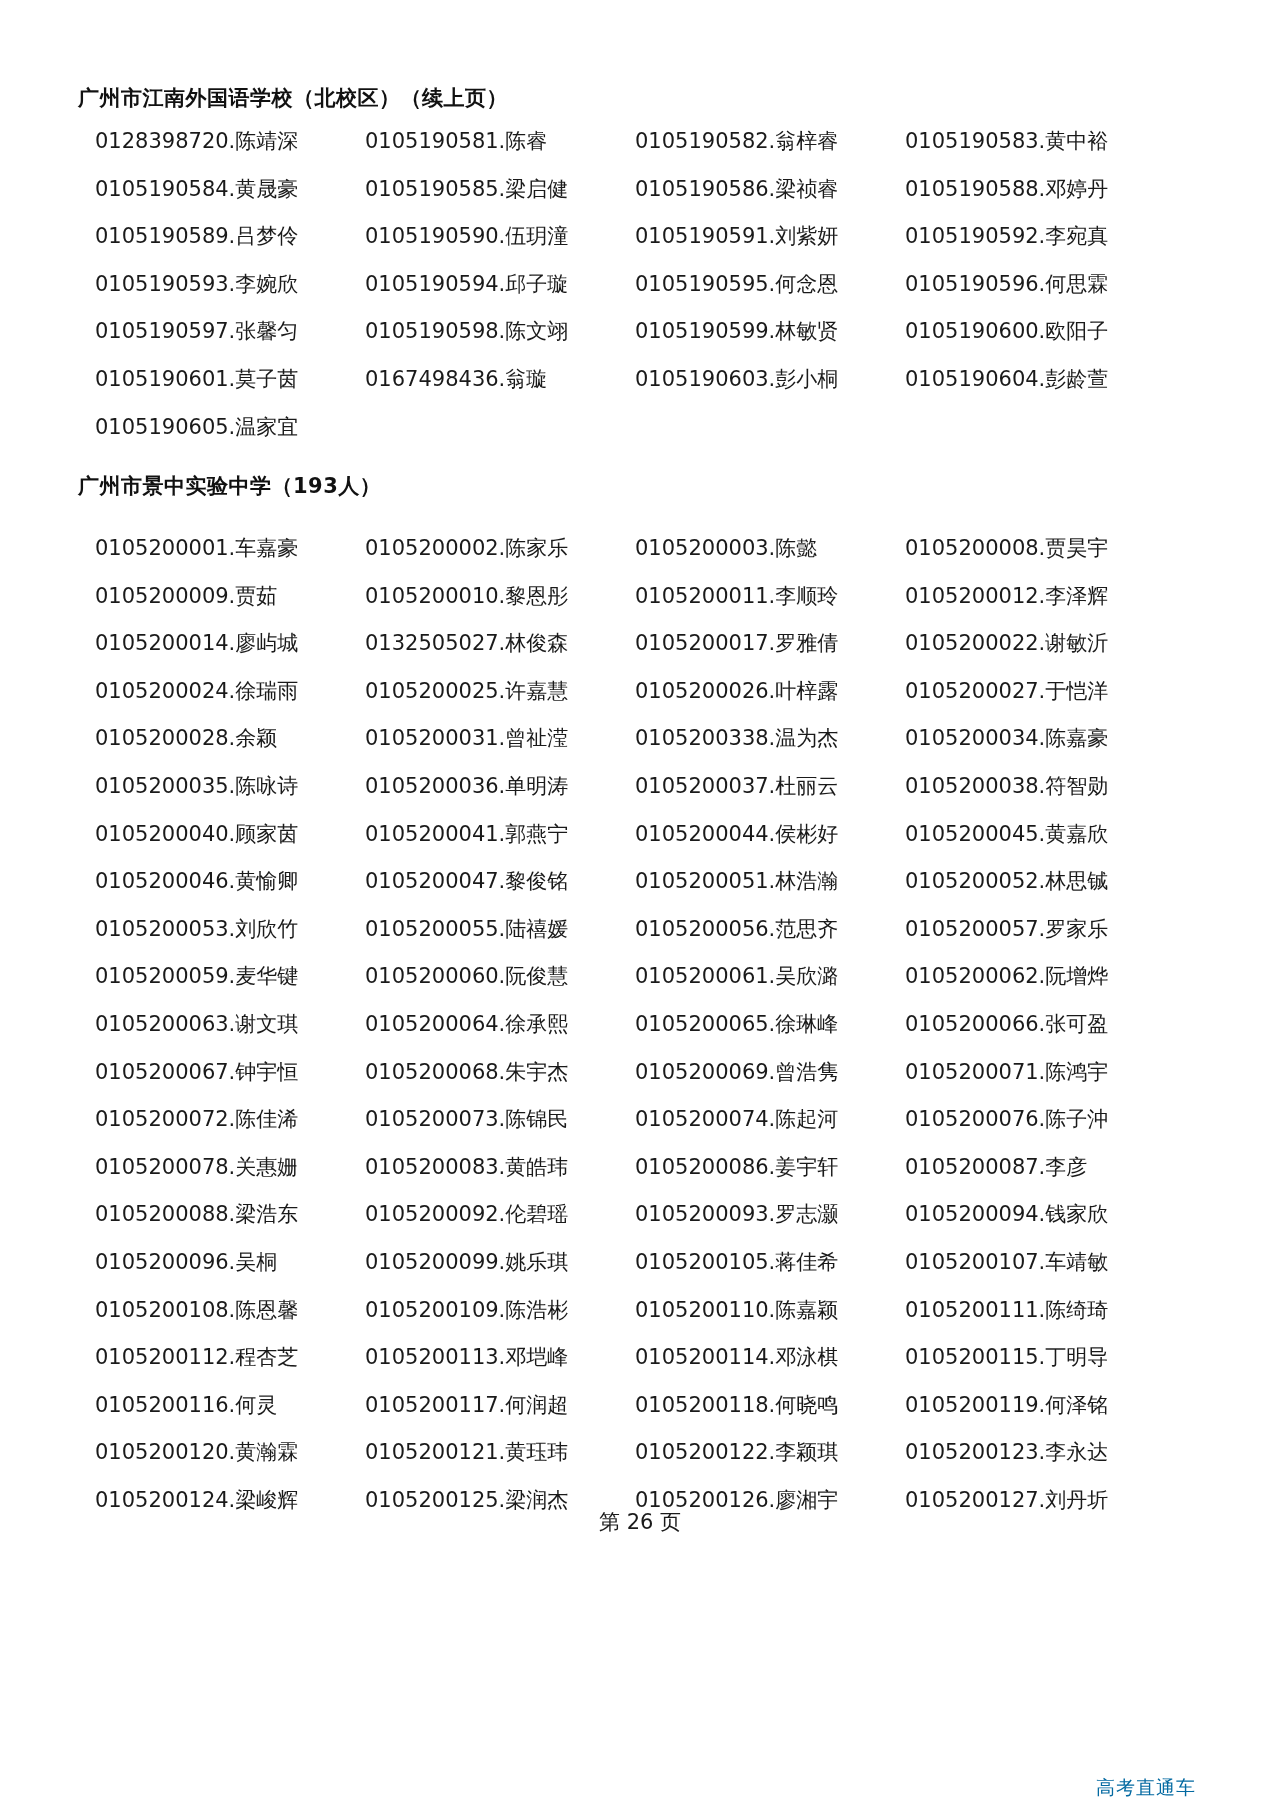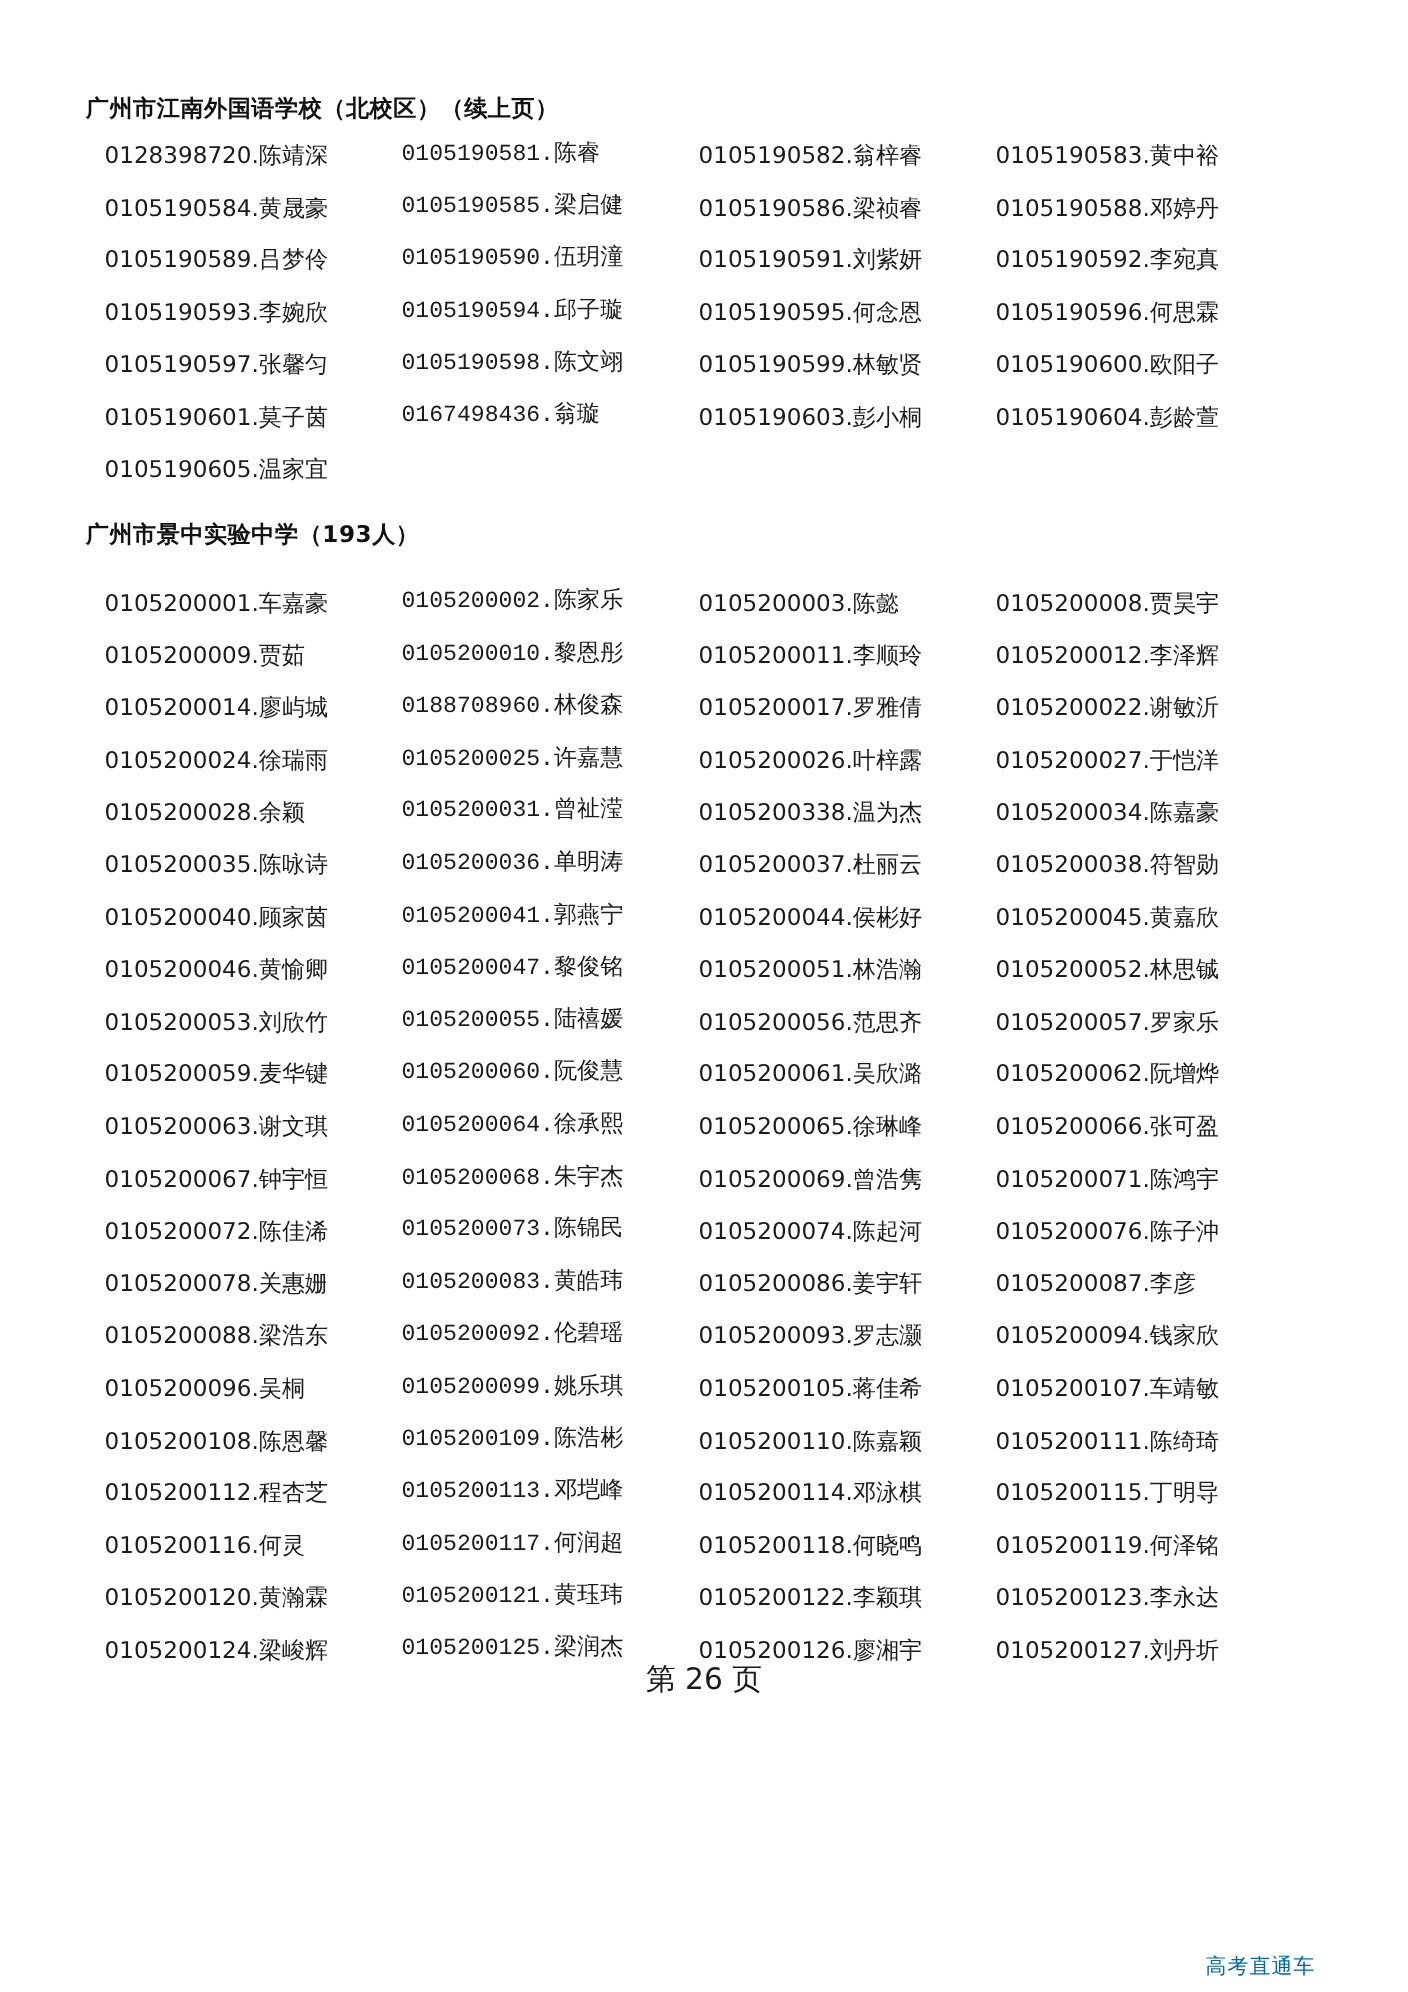--- a/index.html
+++ b/index.html
@@ -42,30 +42,30 @@
     }
     .cell {
       position: absolute;
       top: 0;
       font-size: 21px;
       line-height: 30px;
       white-space: nowrap;
       color: #1a1a1a;
     }
     .c0 { left: 0; }
-    .c1 { left: 270px; font-family: Liberation Mono, monospace; }
+    .c1 { left: 270px; }
     .c2 { left: 540px; }
     .c3 { left: 810px; }
     .page-number {
       position: absolute;
       left: 0;
       width: 1280px;
       top: 1508px;
       text-align: center;
-      font-size: 27px;
+      font-size: 21px;
       color: #1a1a1a;
     }
     .watermark {
       position: absolute;
       right: 24px;
       top: 1775px;
       font-size: 19px;
       color: #0369a1;
       letter-spacing: 1px;
     }
@@ -127,21 +127,21 @@
       <span class="cell c3">0105200008.贾昊宇</span>
     </div>
     <div class="row">
       <span class="cell c0">0105200009.贾茹</span>
       <span class="cell c1">0105200010.黎恩彤</span>
       <span class="cell c2">0105200011.李顺玲</span>
       <span class="cell c3">0105200012.李泽辉</span>
     </div>
     <div class="row">
       <span class="cell c0">0105200014.廖屿城</span>
-      <span class="cell c1">0188708960.林俊森</span>
+      <span class="cell c1">0132505027.林俊森</span>
       <span class="cell c2">0105200017.罗雅倩</span>
       <span class="cell c3">0105200022.谢敏沂</span>
     </div>
     <div class="row">
       <span class="cell c0">0105200024.徐瑞雨</span>
       <span class="cell c1">0105200025.许嘉慧</span>
       <span class="cell c2">0105200026.叶梓露</span>
       <span class="cell c3">0105200027.于恺洋</span>
     </div>
     <div class="row">

